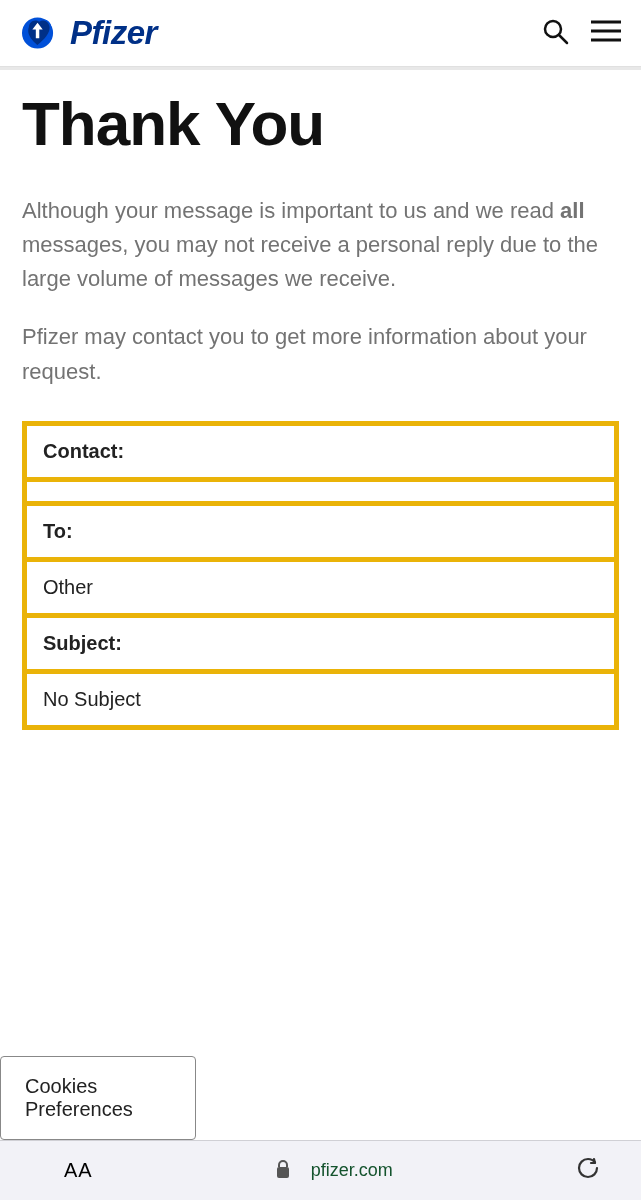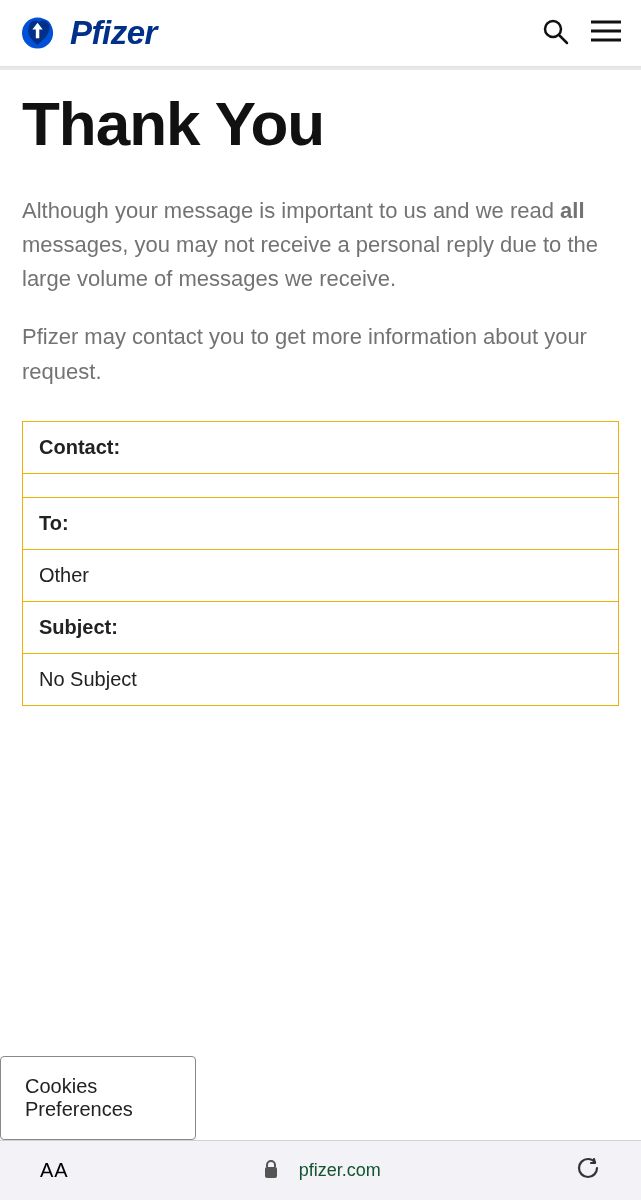--- a/index.html
+++ b/index.html
@@ -87,21 +87,21 @@
 
     
     .info-table {
       width: 100%;
       border-collapse: collapse;
       margin-top: 32px;
       border: 1px solid #ccc;
     }
 
     .info-table td {
-      border: 1px solid #eab308;
+      border: 5px solid #eab308;
       padding: 14px 16px;
       font-size: 20px;
       color: #222;
     }
 
     .info-table .label-cell {
       font-weight: 700;
       background: #fff;
     }
 
@@ -145,20 +145,21 @@
       align-items: center;
       justify-content: space-between;
       padding: 0 40px;
     }
 
     .browser-aa {
       font-size: 20px;
       font-weight: 500;
       color: #000;
       letter-spacing: 1px;
+      margin-left: 24px;
     }
 
     .browser-url {
       display: flex;
       align-items: center;
       gap: 20px;
       font-size: 18px;
       color: #14532d;
       font-weight: 400;
     }

